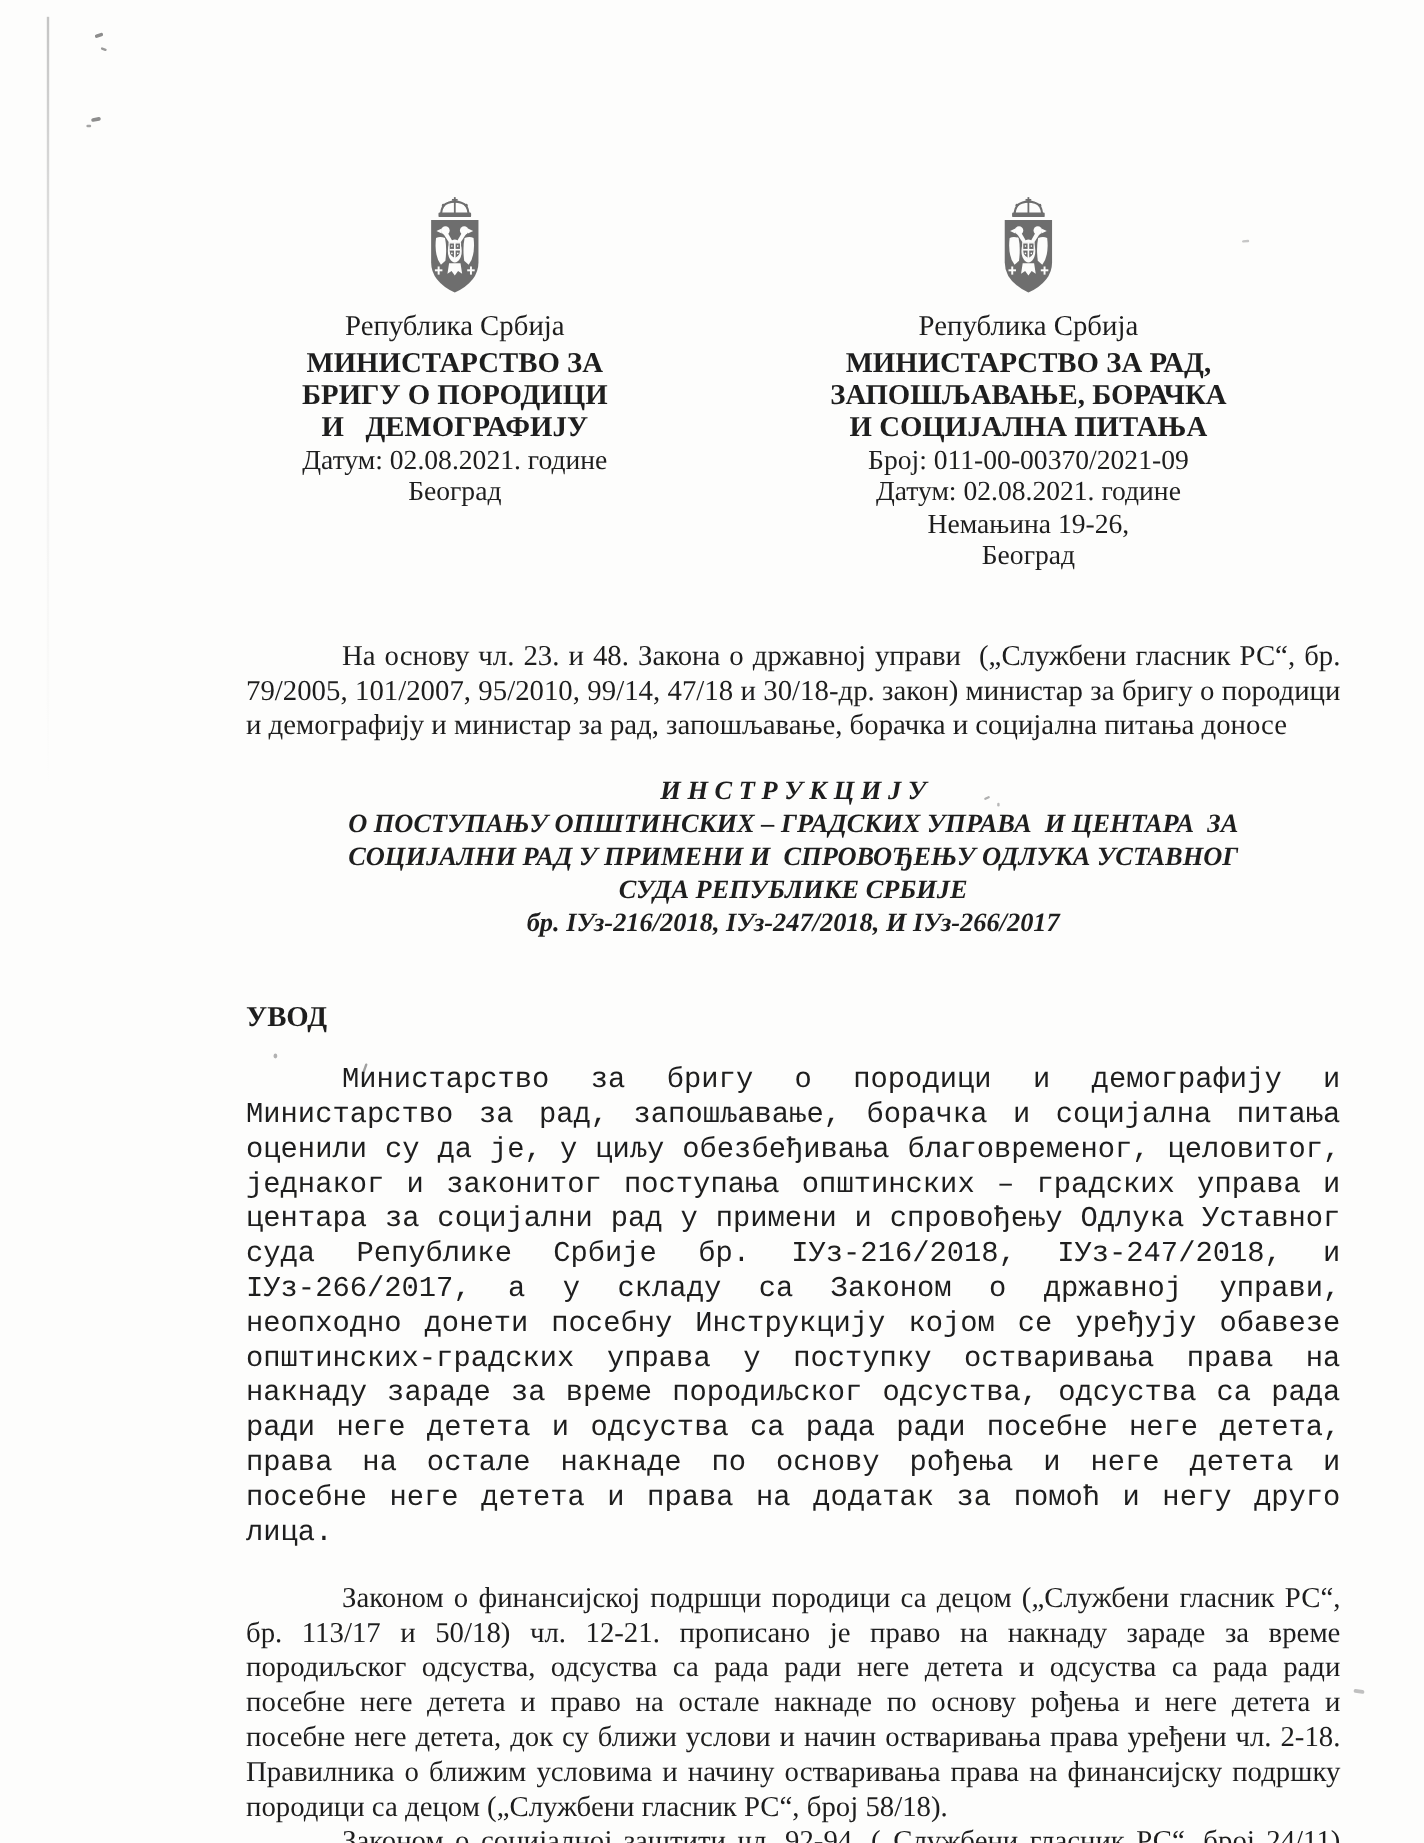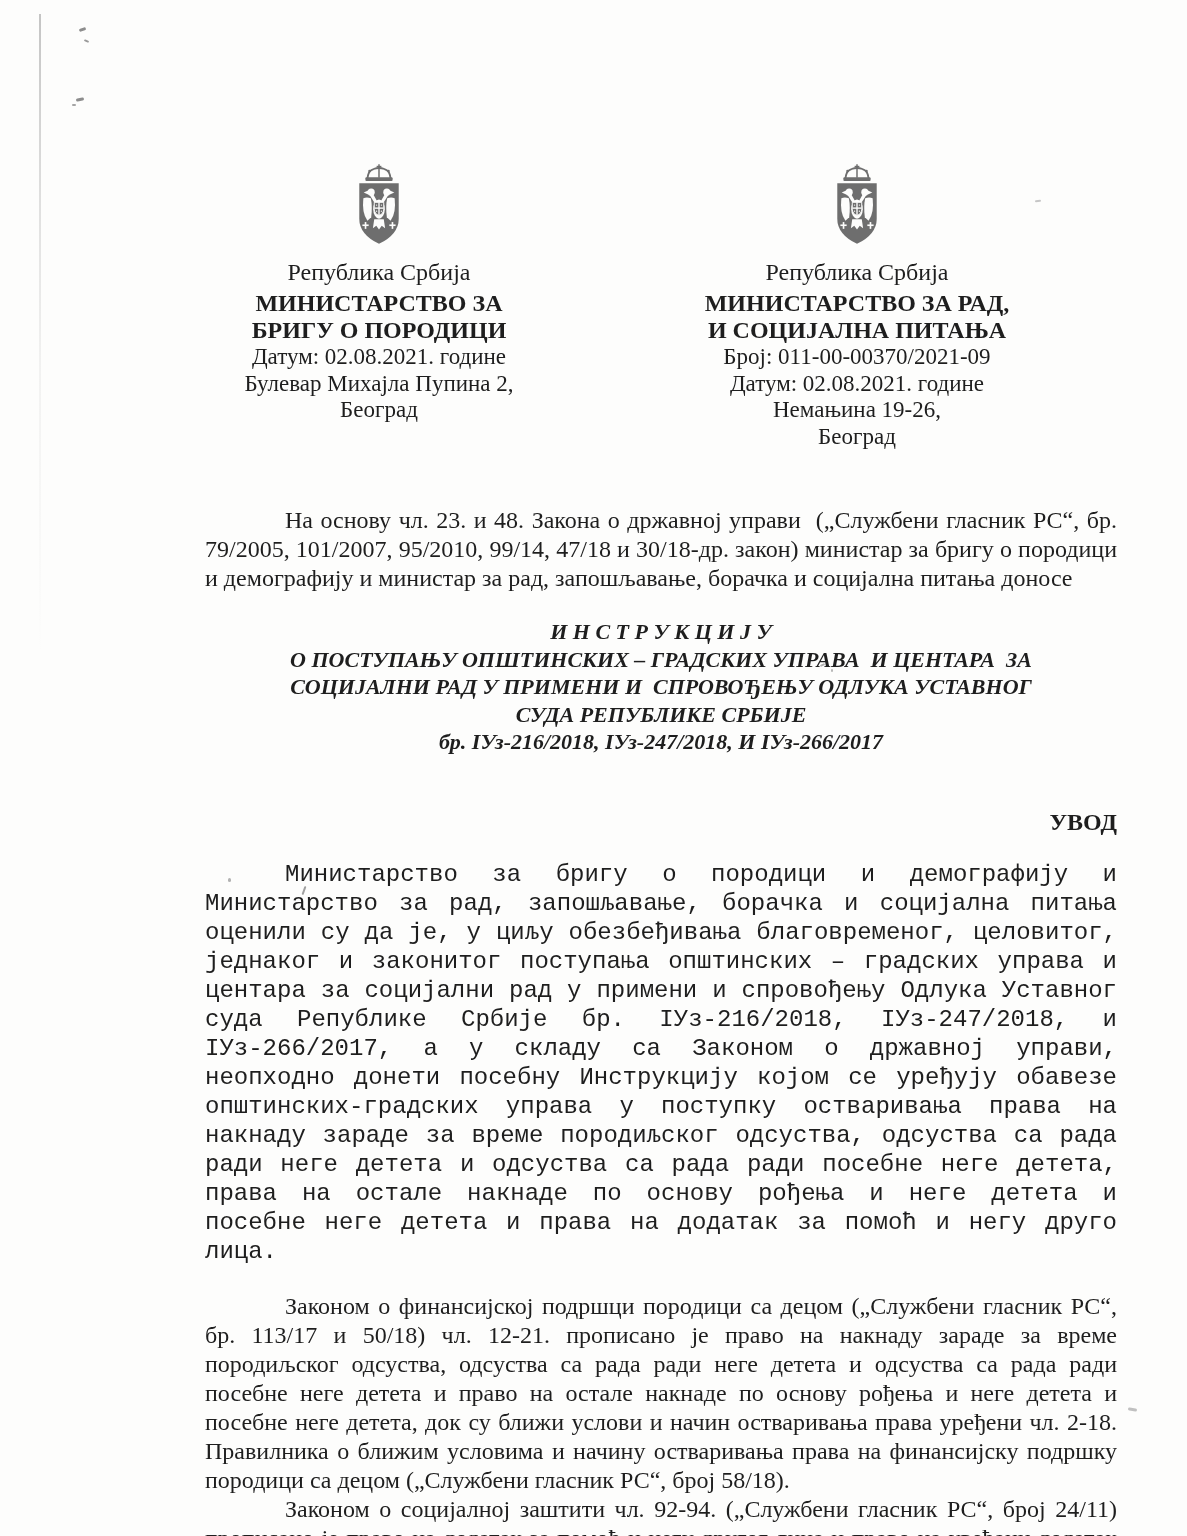--- a/index.html
+++ b/index.html
@@ -42,21 +42,21 @@
   .doc-title {
     margin-top:25px;
     text-align:center;
     font-weight:bold;
     font-size:22px;
     line-height:27.5px;
   }
   .doc-title .t-line { white-space:nowrap;font-style:italic; }
   .section-heading {
     margin-top:52px;
-    text-align:right;
+    text-align:left;
     font-weight:bold;
     font-size:24px;
     line-height:28px;
   }
   .p1 { margin-top:24px;font-family:Liberation Mono, monospace; }
   .p2 { margin-top:26px; }
   .p3 { margin-top:0; }
   
   .artifact { position:absolute; pointer-events:none; }
   .a-vline {
@@ -142,35 +142,36 @@
     <div class="letterheads">
 
       <div class="lh-col lh-left">
         <svg class="coa" viewBox="0 0 100 136">
             <use href="#serbia-coa"></use>
           </svg>
         <div class="lh-country">Република Србија</div>
         <div class="lh-ministry-block">
           <div class="lh-ministry">МИНИСТАРСТВО ЗА</div>
           <div class="lh-ministry">БРИГУ О ПОРОДИЦИ</div>
+          <div class="lh-ministry">И&nbsp;&nbsp; ДЕМОГРАФИЈУ</div>
         </div>
         <div class="lh-detail-block">
           <div class="lh-detail">Датум: 02.08.2021. године</div>
-          <div class="lh-detail">Булевар Михајла Пупина 2,</div>
           <div class="lh-detail">Београд</div>
         </div>
       </div>
 
       <div class="lh-col lh-right">
         <svg class="coa" viewBox="0 0 100 136">
             <use href="#serbia-coa"></use>
           </svg>
         <div class="lh-country">Република Србија</div>
         <div class="lh-ministry-block">
           <div class="lh-ministry">МИНИСТАРСТВО ЗА РАД,</div>
+          <div class="lh-ministry">ЗАПОШЉАВАЊЕ, БОРАЧКА</div>
           <div class="lh-ministry">И СОЦИЈАЛНА ПИТАЊА</div>
         </div>
         <div class="lh-detail-block">
           <div class="lh-detail">Број: 011-00-00370/2021-09</div>
           <div class="lh-detail">Датум: 02.08.2021. године</div>
           <div class="lh-detail">Немањина 19-26,</div>
           <div class="lh-detail">Београд</div>
         </div>
       </div>
 

